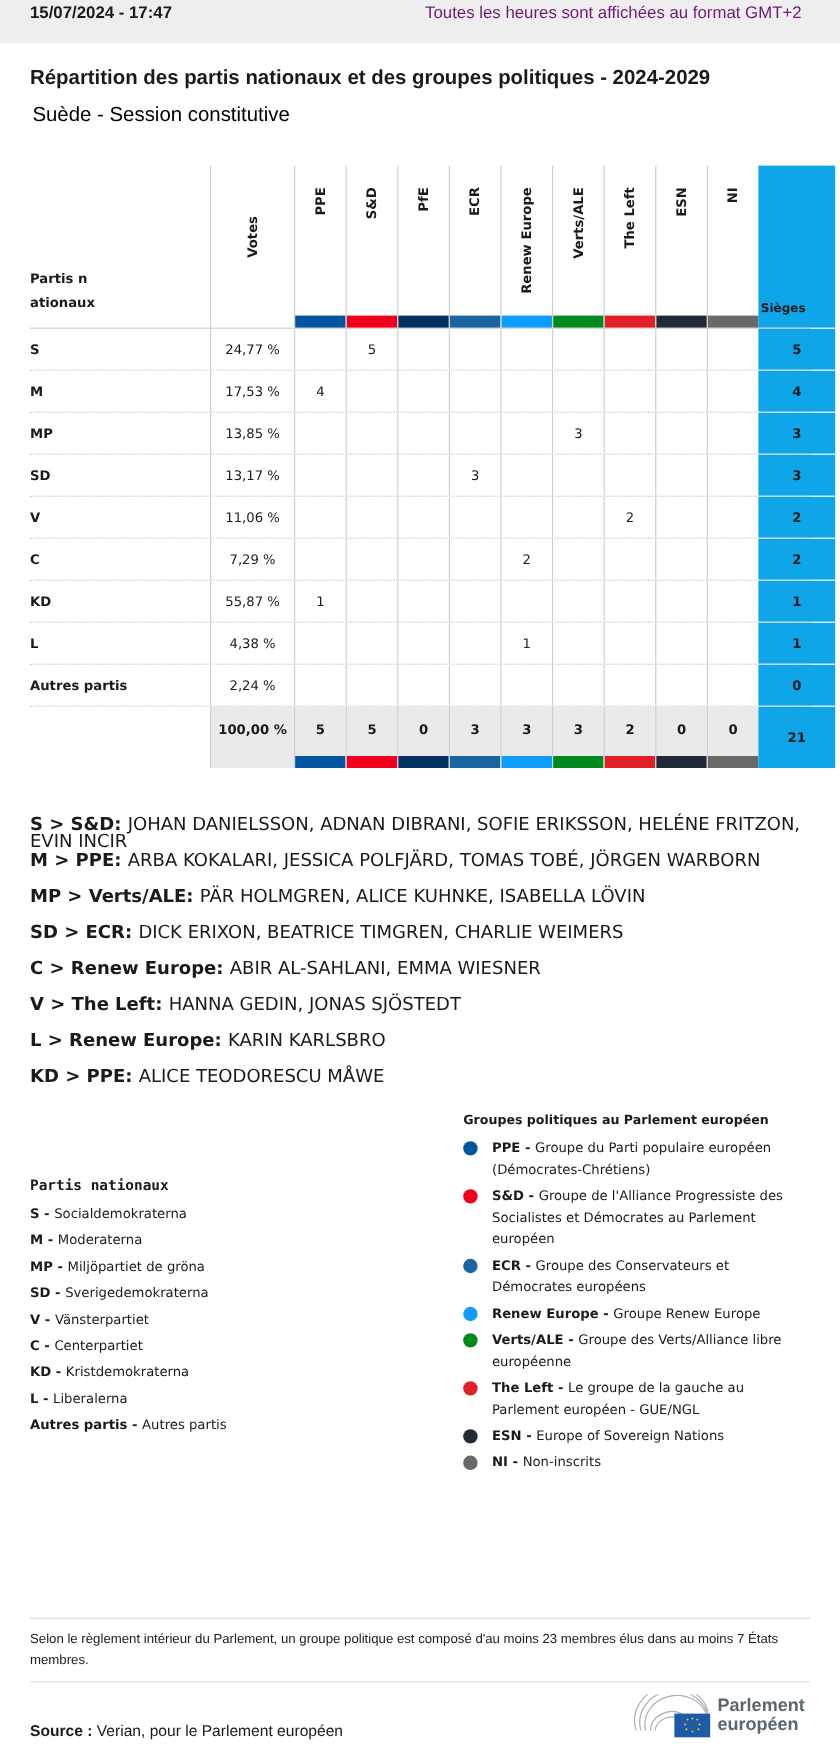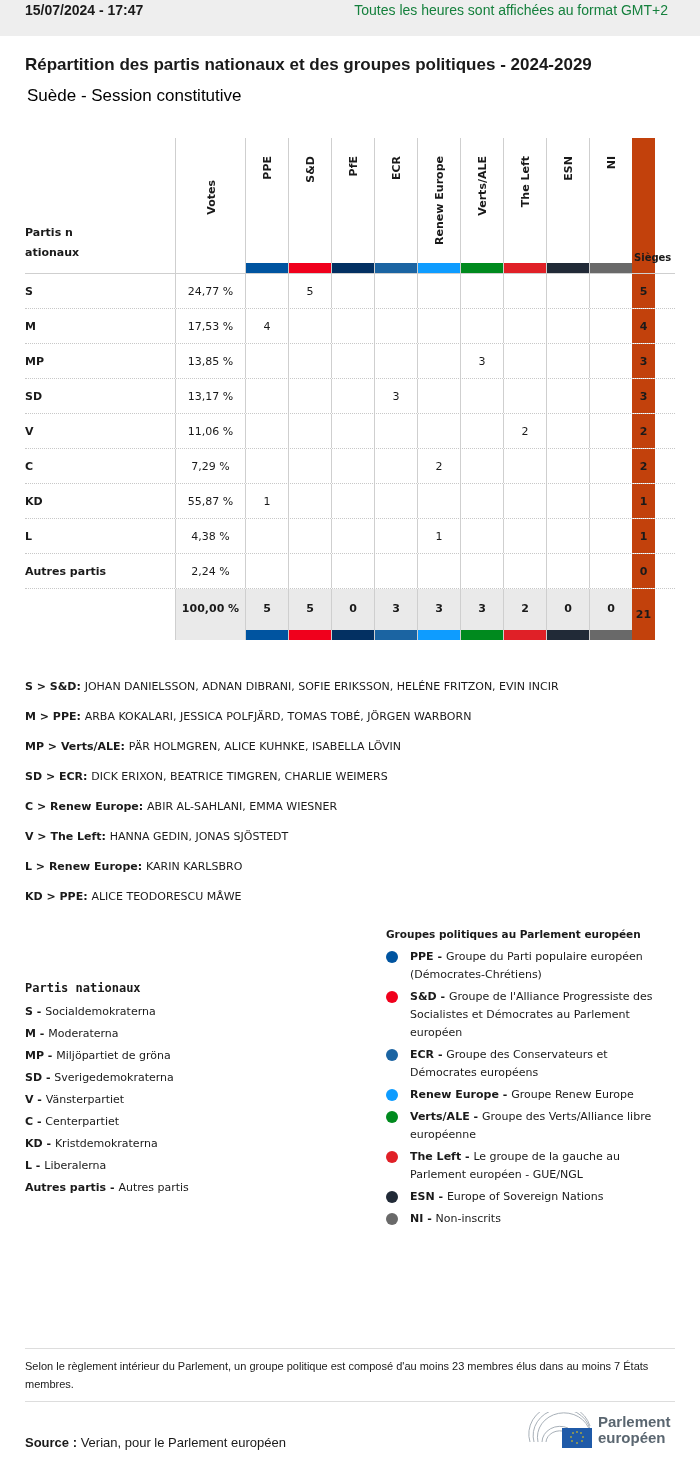--- a/index.html
+++ b/index.html
@@ -1,45 +1,45 @@
 <!DOCTYPE html>
 <html><head>
 <meta charset="utf-8">
 <style>
   * { box-sizing: border-box; margin: 0; padding: 0; }
   body { width: 700px; height: 1469px; background: #fff; font-family: "Liberation Sans", "DejaVu Sans", sans-serif; color: #1a1a1a; position: relative; overflow: hidden; }
   .topbar { height: 36px; background: #eeeeee; display: flex; align-items: center; justify-content: space-between; padding: 0 32px 16px 25px; font-size: 14px; }
   .topbar .date { font-weight: bold; font-family: "Liberation Sans", sans-serif; }
-  .topbar .tz { color: #15803d; }
+  .topbar .tz { color: #701a75; }
   .title { position: absolute; left: 25px; top: 55px; font-size: 17px; font-weight: bold; }
   .subtitle { position: absolute; left: 27px; top: 86px; font-size: 17px; color: #000000; }
 
   .tbl { position: absolute; left: 25px; top: 138px; width: 650px; }
   .hdr { position: relative; height: 135px; display: flex; }
   .cell { position: relative; flex: none; }
   .c-party { width: 150px; }
   .c-votes { width: 70px; border-left: 1px solid #cfcfcf; }
   .c-grp { width: 43px; border-left: 1px solid #cfcfcf; }
-  .c-seats { width: 23px; background: #c2410c; }
+  .c-seats { width: 64px; background: #0ea5e9; }
   .hdr .c-party .lbl { position: absolute; left: 0; bottom: 10px; font-size: 11px; font-weight: bold; line-height: 20px; width: 55px; word-break: break-all; font-family: "DejaVu Sans", sans-serif; }
   .rot { position: absolute; left: 50%; top: 18px; writing-mode: vertical-rl; transform: rotate(180deg); transform-origin: center; font-size: 11px; font-weight: bold; font-family: "DejaVu Sans", sans-serif; white-space: nowrap; translate: -50% 0; }
   .bar { position: absolute; left: 0; right: 0; bottom: 0; height: 10px; }
   .hdr .c-seats .lbl { position: absolute; left: 2px; bottom: 10px; font-size: 10px; font-weight: bold; font-family: "DejaVu Sans", sans-serif; }
 
   .row { display: flex; height: 35px; border-top: 1px dotted #c8c8c8; }
   .row.first { border-top: 1px solid #cfcfcf; }
   .row .cell { display: flex; align-items: center; justify-content: center; font-size: 11px; font-family: "DejaVu Sans", sans-serif; }
   .row .c-party { justify-content: flex-start; font-weight: bold; }
   .row .c-seats { font-weight: bold; }
   .tot { display: flex; height: 52px; border-top: 1px dotted #c8c8c8; }
   .tot .cell { font-size: 11px; font-weight: bold; font-family: "DejaVu Sans", sans-serif; display: flex; align-items: flex-start; justify-content: center; padding-top: 13px; }
   .tot .c-votes, .tot .c-grp { background: #eaeaea; }
   .tot .c-seats { align-items: center; padding-top: 0; }
 
-  .members { position: absolute; left: 25px; top: 680px; font-size: 11px; font-family: "DejaVu Sans", sans-serif; }
+  .members { position: absolute; left: 25px; top: 680px; font-size: 15px; font-family: "DejaVu Sans", sans-serif; }
   .members .m { height: 30px; line-height: 14px; }
   .members b { font-weight: bold; }
 
   .legend-l { position: absolute; left: 25px; top: 981px; font-family: "DejaVu Sans", sans-serif; }
   .legend-l h3 { font-family: "DejaVu Sans Mono", monospace; font-size: 12px; font-weight: bold; margin-bottom: 6px; }
   .legend-l .it { font-size: 11px; height: 22px; line-height: 22px; }
   .legend-r { position: absolute; left: 386px; top: 928px; width: 290px; font-family: "DejaVu Sans", sans-serif; }
   .legend-r h3 { font-size: 10.5px; font-weight: bold; margin-bottom: 8px; }
   .legend-r .it { position: relative; padding-left: 24px; font-size: 11px; line-height: 18px; margin-bottom: 4px; }
   .legend-r .dot { position: absolute; left: 0; top: 3px; width: 12px; height: 12px; border-radius: 50%; }

